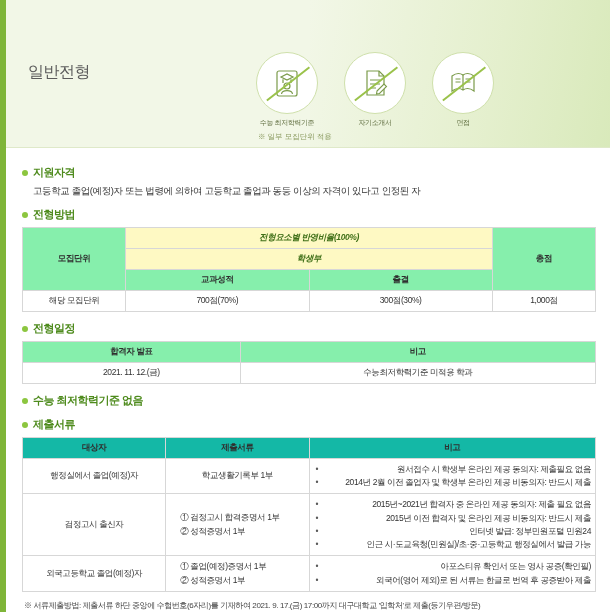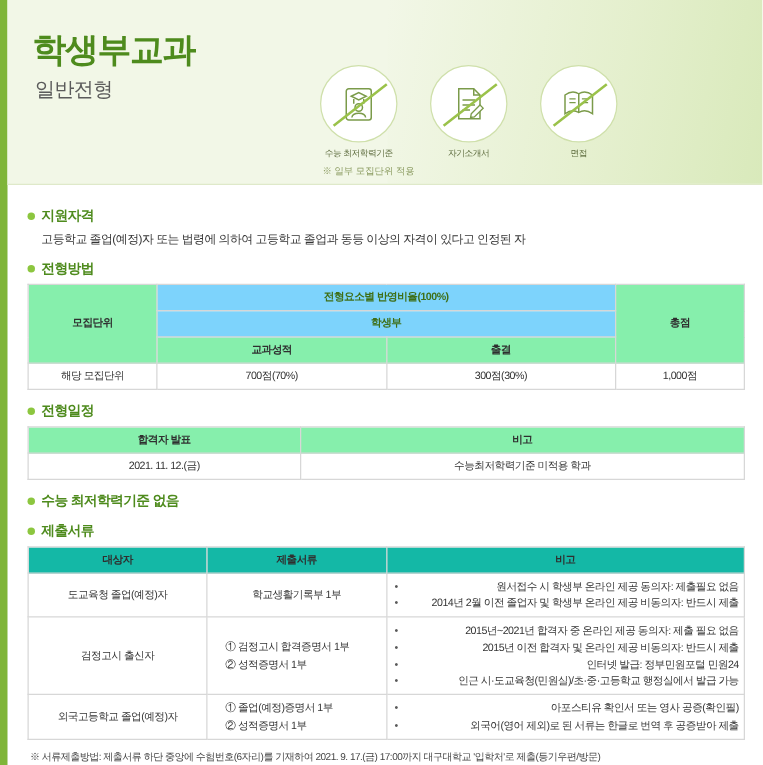--- a/index.html
+++ b/index.html
@@ -92,21 +92,21 @@
 
   table { border-collapse:collapse; width:100%; font-size:8.5px; }
   th, td {
     border:1px solid #d7d7d7;
     padding:4px 4px;
     text-align:center;
     color:#333;
     letter-spacing:-0.4px;
   }
   th { background:#86efac; font-weight:bold; color:#2f2f2f; }
-  .th-green { background:#7dd3fc; color:#3f6f17; }
+  .th-green { background:#fef9c3; color:#3f6f17;font-style:italic; }
 
   
   .docs th { background:#14b8a6; }
   .docs td { vertical-align:middle; height:34px; }
   ul.bul { margin:0; padding-left:11px; text-align:right; }
   ul.bul li { list-style:none; position:relative; line-height:1.55; }
   ul.bul li:before {
     content:"•"; position:absolute; left:-9px; top:0; color:#5a5a5a;
   }
   .num-list { text-align:left; padding-left:10px; line-height:1.6; }
@@ -118,21 +118,20 @@
   .footnotes div:before { content:"※ "; }
 </style>
 </head>
 <body>
 
 <div class="edge-bar"></div>
 
 <div class="page">
 
   <div class="header">
-    <div class="title-main">학생부교과</div>
     <div class="title-sub">일반전형</div>
 
     <div class="icon-row">
 
       <div class="icon-item">
         <div class="icon-circle">
           <svg width="34" height="34" viewBox="0 0 34 34">
             <rect x="7" y="5" width="20" height="25" rx="2" fill="none" stroke="#7b9b4a" stroke-width="1.2"></rect>
             <path d="M11 11 L17 8 L23 11 L17 14 Z" fill="none" stroke="#7b9b4a" stroke-width="1.2"></path>
             <path d="M13 13.2 L13 17 M21 13.2 L21 17" stroke="#7b9b4a" stroke-width="1.2" fill="none"></path>
@@ -236,21 +235,21 @@
       <span>제출서류</span>
     </div>
     <table class="docs">
       <tbody>
           <tr>
         <th style="width:25%">대상자</th>
         <th style="width:25%">제출서류</th>
         <th>비고</th>
       </tr>
       <tr>
-        <td>도교육청 졸업(예정)자</td>
+        <td>행정실에서 졸업(예정)자</td>
         <td>학교생활기록부 1부</td>
         <td>
           <ul class="bul">
             <li>원서접수 시 학생부 온라인 제공 동의자: 제출필요 없음</li>
             <li>2014년 2월 이전 졸업자 및 학생부 온라인 제공 비동의자: 반드시 제출</li>
           </ul>
         </td>
       </tr>
       <tr>
         <td>검정고시 출신자</td>

